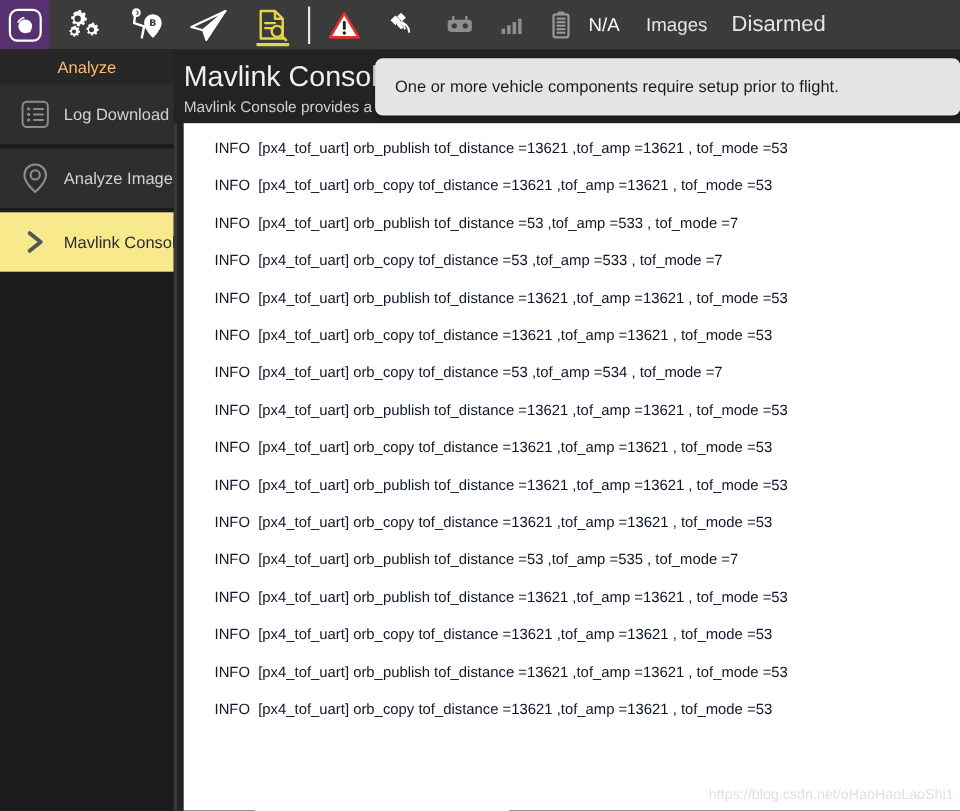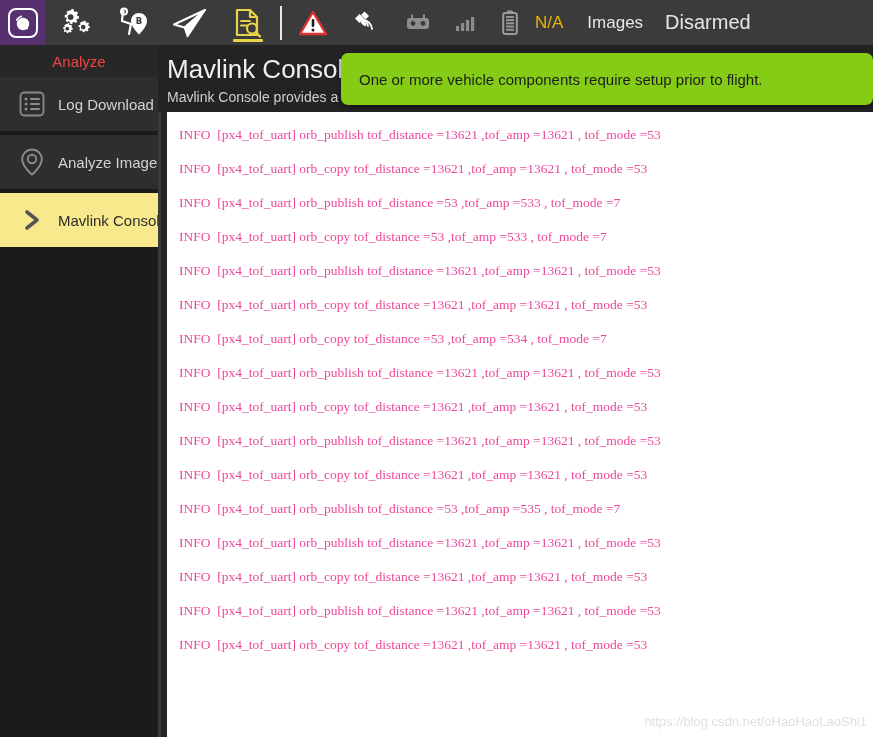--- a/index.html
+++ b/index.html
@@ -38,38 +38,38 @@
   }
   .tb-sep {
     width:2px; height:34px; background:#e8e8e8; margin:0 7px 0 3px; flex:none;
   }
   .status-icons { display:flex; align-items:center; gap:4px; height:45px; }
   .st-btn {
     height:45px; display:flex; align-items:center; justify-content:center;
     padding:0 9px; flex:none;
   }
   .na-text {
-    color:#eab308; font-size:17px; margin-left:2px; margin-right:10px;
+    color:#ffffff; font-size:17px; margin-left:2px; margin-right:10px;
     white-space:nowrap;
   }
   .mode-text {
     color:#e6e6e6; font-size:17px; padding:0 10px; white-space:nowrap;
   }
   .armed-text {
     color:#e6e6e6; font-size:20px; padding:0 8px; white-space:nowrap;
   }
 
   
   .sidebar {
     position:absolute; top:45px; left:0; width:158px; height:692px;
     background:#1b1b1b;
   }
   .side-header {
     height:32px; display:flex; align-items:center; justify-content:center;
-    color:#ef4444; font-size:15px; background:#272727;
+    color:#fdba74; font-size:15px; background:#272727;
   }
   .side-item {
     height:54px; display:flex; align-items:center;
     background:#2e2e2e; margin-bottom:4px; padding-left:16px;
     color:#d2d2d2; font-size:15px; gap:10px;
   }
   .side-item.selected { background:#f8ea8c; color:#2b2b2b; }
   .side-icon { width:32px; height:32px; display:flex; align-items:center; justify-content:center; flex:none; }
   .side-label { white-space:nowrap; }
 
@@ -86,33 +86,33 @@
     position:absolute; left:9px; top:44px;
     color:#cfcfcf; font-size:14px; white-space:nowrap;
   }
   .console-panel {
     position:absolute; left:9px; top:67px; width:706px; height:625px;
     background:#ffffff; overflow:hidden;
   }
   .console-scroll { padding:6px 0 0 0; }
   .log-line {
     height:34px; line-height:34px;
-    font-family:Liberation Serif, serif;
-    font-size:13.5px; color:#ec4899;
-    white-space:pre; padding-left:12px;
+    font-family:Liberation Sans, sans-serif;
+    font-size:13.5px; color:#0f172a;
+    white-space:pre; padding-left:28px;
   }
   .panel-left-rail {
     position:absolute; left:0; top:67px; width:3px; height:625px;
     background:#3a3a3a;
   }
 
   
   .banner {
     position:absolute; left:341px; top:53px; width:532px; height:52px;
-    background:#84cc16; border-radius:7px;
+    background:#e5e5e5; border-radius:7px;
     display:flex; align-items:center;
     box-shadow:0 2px 5px rgba(0,0,0,0.45);
   }
   .banner-text {
     color:#1d1d1d; font-size:15px; padding-left:18px; white-space:nowrap;
   }
 
   
   .watermark {
     position:absolute; right:6px; bottom:8px;

